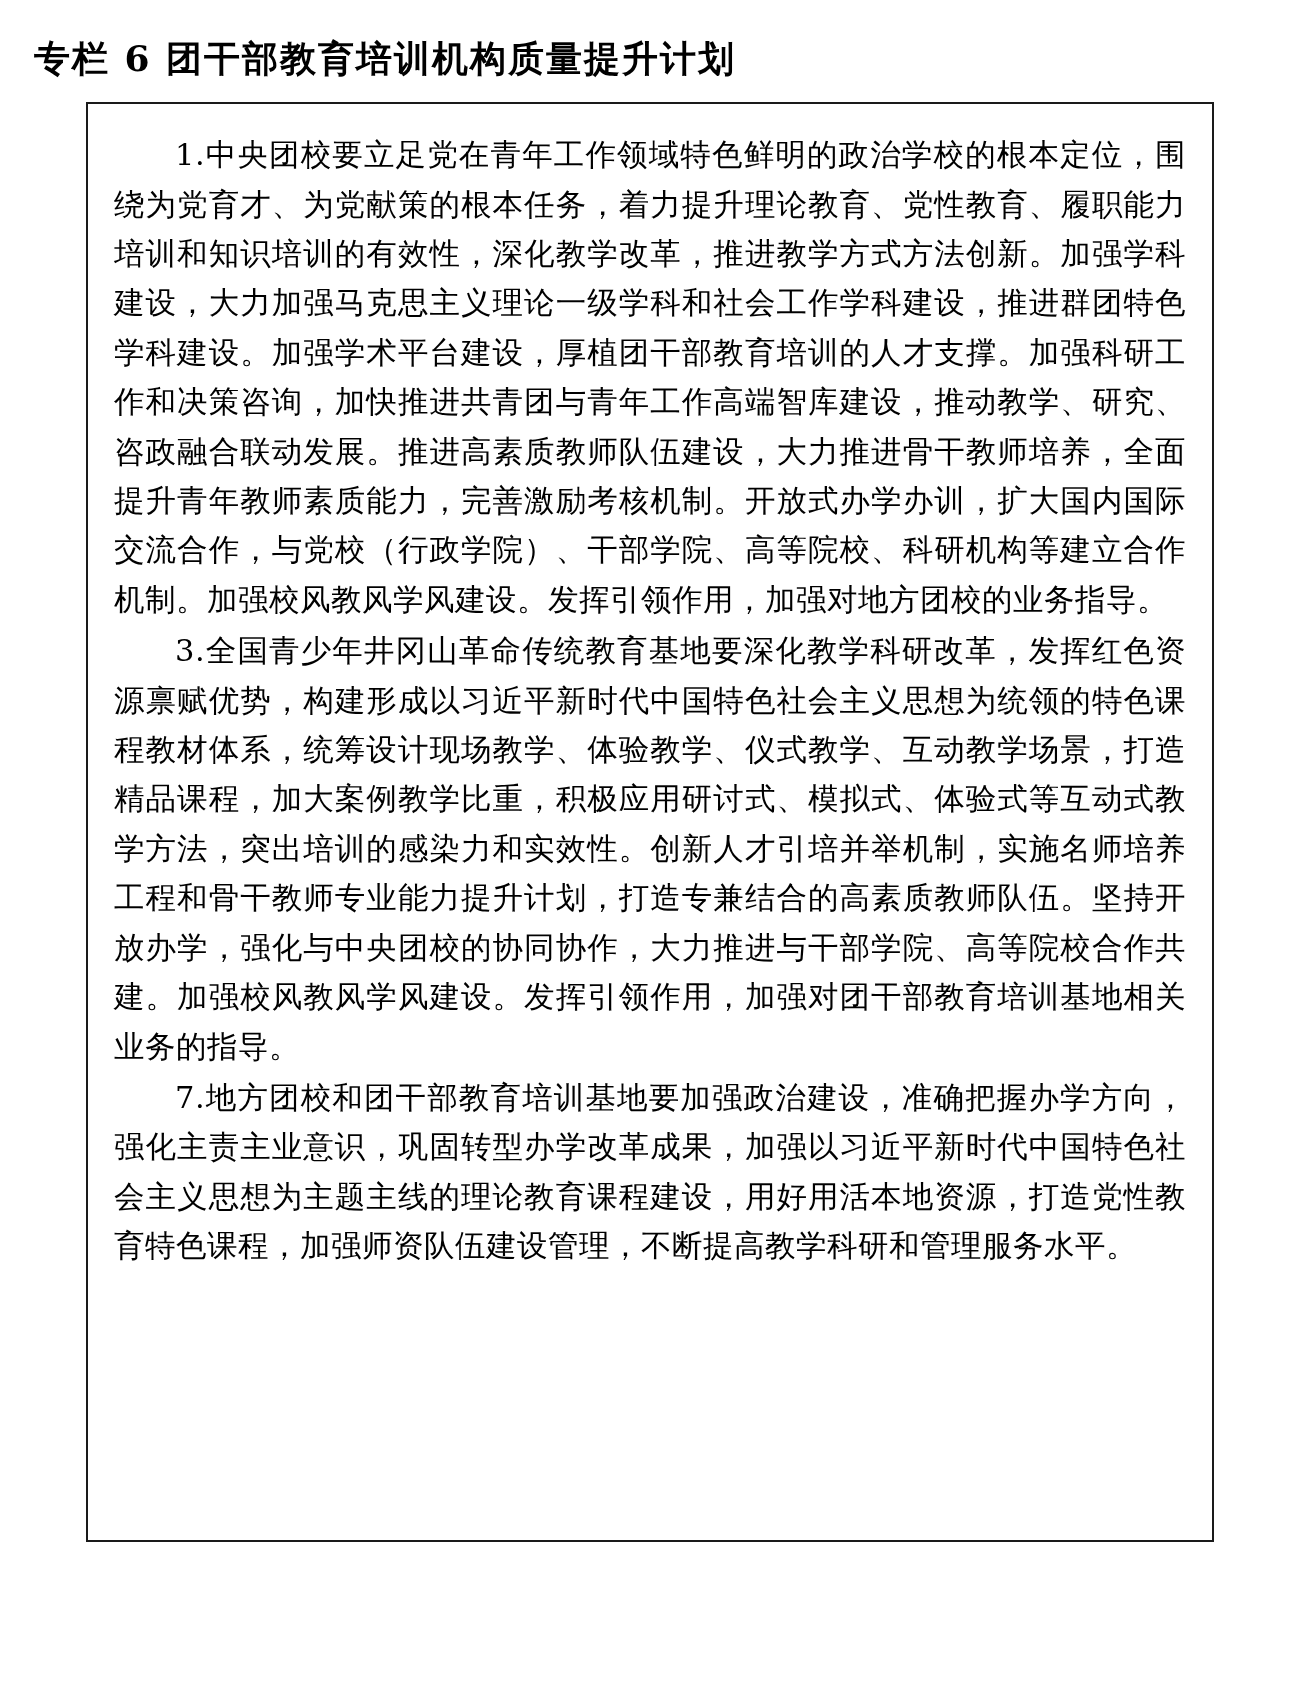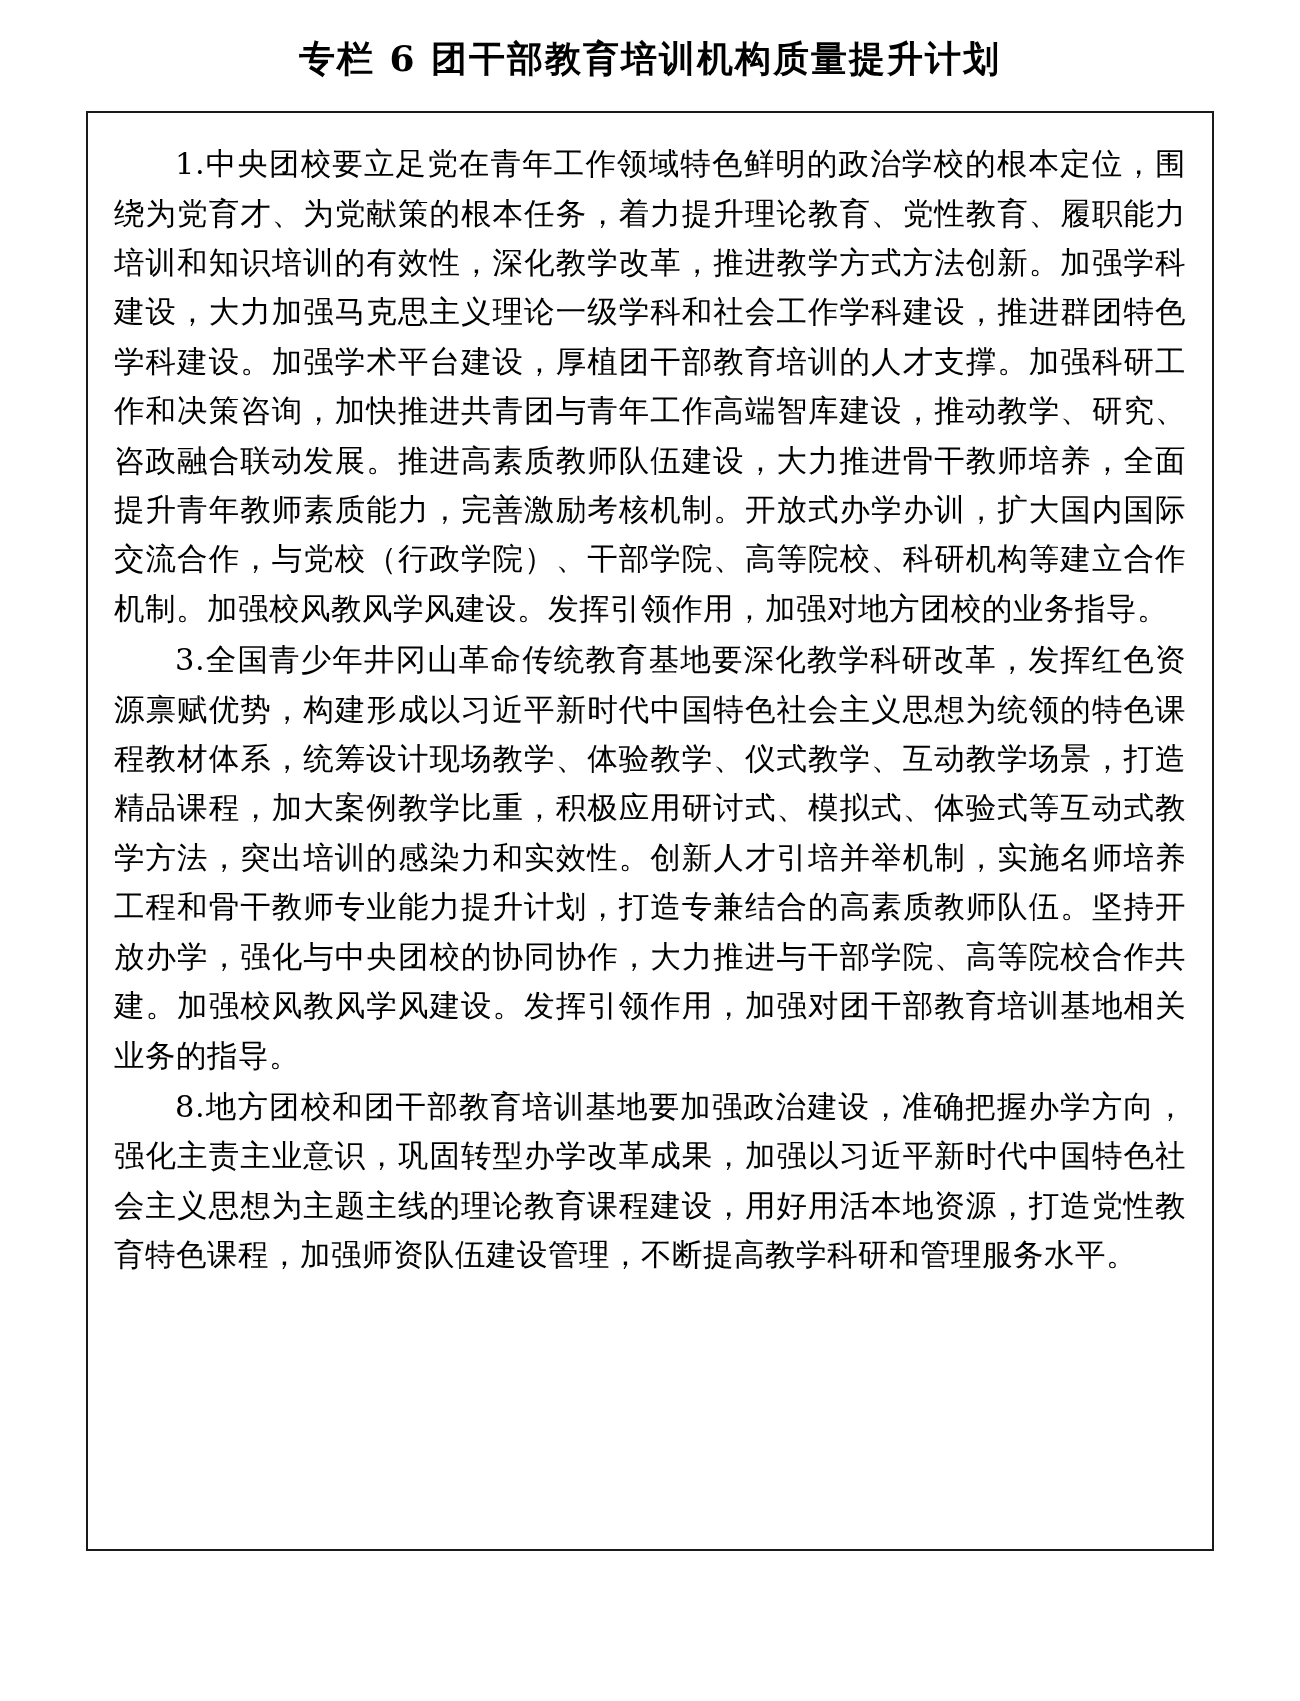--- a/index.html
+++ b/index.html
@@ -15,26 +15,26 @@
     position: relative;
     overflow: hidden;
   }
   .page {
     width: 1300px;
     height: 1701px;
     box-sizing: border-box;
     padding: 22px 34px 0 34px;
   }
   .doc-title {
-    text-align: center;
+    text-align: left;
     font-size: 36px;
     font-weight: bold;
     letter-spacing: 2px;
     line-height: 1.45;
-    margin: 10px 0 27px 0;
+    margin: 10px 0 18px 0;
     font-family: "DejaVu Serif", "Liberation Serif", serif;
   }
   .box {
     border: 2px solid #1a1a1a;
     box-sizing: border-box;
     width: 1128px;
     margin: 0 auto;
     padding: 26px 26px 30px 26px;
     min-height: 1440px;
   }
@@ -50,15 +50,15 @@
   }
 </style>
 </head>
 <body>
 
 <div class="page">
   <div class="doc-title">专栏 6  团干部教育培训机构质量提升计划</div>
   <div class="box">
     <p class="para">1.中央团校要立足党在青年工作领域特色鲜明的政治学校的根本定位，围绕为党育才、为党献策的根本任务，着力提升理论教育、党性教育、履职能力培训和知识培训的有效性，深化教学改革，推进教学方式方法创新。加强学科建设，大力加强马克思主义理论一级学科和社会工作学科建设，推进群团特色学科建设。加强学术平台建设，厚植团干部教育培训的人才支撑。加强科研工作和决策咨询，加快推进共青团与青年工作高端智库建设，推动教学、研究、咨政融合联动发展。推进高素质教师队伍建设，大力推进骨干教师培养，全面提升青年教师素质能力，完善激励考核机制。开放式办学办训，扩大国内国际交流合作，与党校（行政学院）、干部学院、高等院校、科研机构等建立合作机制。加强校风教风学风建设。发挥引领作用，加强对地方团校的业务指导。</p>
     <p class="para">3.全国青少年井冈山革命传统教育基地要深化教学科研改革，发挥红色资源禀赋优势，构建形成以习近平新时代中国特色社会主义思想为统领的特色课程教材体系，统筹设计现场教学、体验教学、仪式教学、互动教学场景，打造精品课程，加大案例教学比重，积极应用研讨式、模拟式、体验式等互动式教学方法，突出培训的感染力和实效性。创新人才引培并举机制，实施名师培养工程和骨干教师专业能力提升计划，打造专兼结合的高素质教师队伍。坚持开放办学，强化与中央团校的协同协作，大力推进与干部学院、高等院校合作共建。加强校风教风学风建设。发挥引领作用，加强对团干部教育培训基地相关业务的指导。</p>
-    <p class="para">8.地方团校和团干部教育培训基地要加强政治建设，准确把握办学方向，强化主责主业意识，巩固转型办学改革成果，加强以习近平新时代中国特色社会主义思想为主题主线的理论教育课程建设，用好用活本地资源，打造党性教育特色课程，加强师资队伍建设管理，不断提高教学科研和管理服务水平。</p>
+    <p class="para">7.地方团校和团干部教育培训基地要加强政治建设，准确把握办学方向，强化主责主业意识，巩固转型办学改革成果，加强以习近平新时代中国特色社会主义思想为主题主线的理论教育课程建设，用好用活本地资源，打造党性教育特色课程，加强师资队伍建设管理，不断提高教学科研和管理服务水平。</p>
   </div>
 </div>
 
 </body></html>

